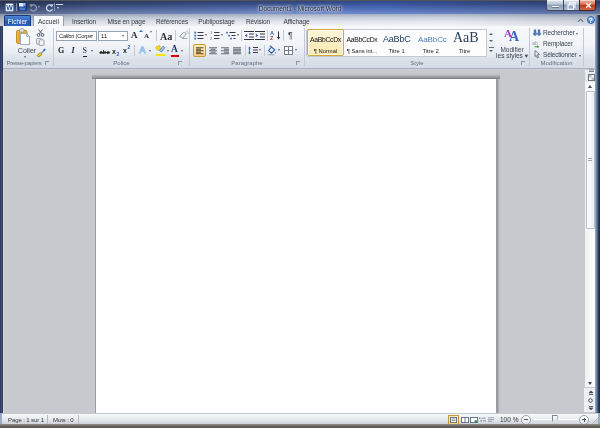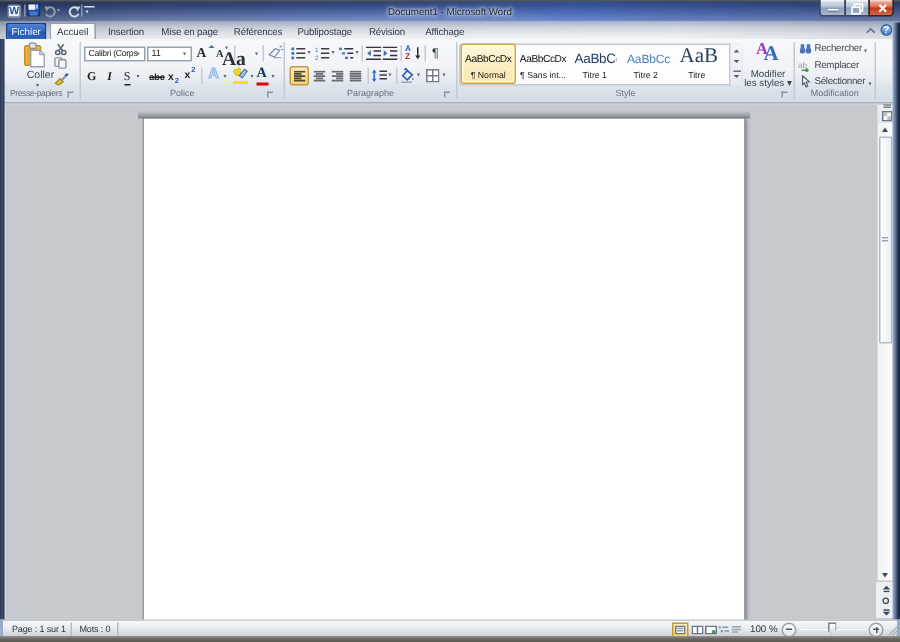--- a/index.html
+++ b/index.html
@@ -115,21 +115,21 @@
 
 <div class="abs" style="left:56px;top:31px;width:41px;height:10px;background:#fff;border:1px solid #98a3b2;font-size:5.8px;letter-spacing:-0.2px;line-height:9px;color:#222;padding-left:2px;overflow:hidden">Calibri (Corps</div>
 <div class="dd" style="left:91px;top:35px"></div>
 <div class="abs" style="left:98px;top:31px;width:30px;height:10px;background:#fff;border:1px solid #98a3b2;font-size:6px;line-height:9px;color:#222;padding-left:2px">11</div>
 <div class="dd" style="left:122px;top:35px"></div>
 <div class="abs" style="left:131px;top:31px;font-size:9px;font-weight:bold;color:#2a2e33;font-family:'Liberation Serif',serif">A</div>
 <div class="abs" style="left:138.5px;top:30px;width:0;height:0;border-left:2px solid transparent;border-right:2px solid transparent;border-bottom:2.5px solid #3d6cc0"></div>
 <div class="abs" style="left:144px;top:33px;font-size:7px;font-weight:bold;color:#2a2e33;font-family:'Liberation Serif',serif">A</div>
 <div class="dd" style="left:149.5px;top:31px;border-top-color:#3d6cc0"></div>
 <div class="sep" style="left:156px;top:30px;height:11px"></div>
-<div class="abs" style="left:148px;top:32px;font-size:13px;font-weight:bold;color:#2a2e33;font-family:'Liberation Serif',serif">Aa</div>
+<div class="abs" style="left:160px;top:32px;font-size:10px;font-weight:bold;color:#2a2e33;font-family:'Liberation Serif',serif">Aa</div>
 <div class="dd" style="left:170px;top:35px"></div>
 <div class="sep" style="left:175px;top:30px;height:11px"></div>
 <svg class="abs" style="left:178px;top:30px" width="11" height="10" viewBox="0 0 11 10">
     <path d="M1.5 6.5 L5.5 2.5 L8.5 3.5 L5 8 Z" fill="#f4f7fb" stroke="#7a8ca8" stroke-width="0.8"></path>
     <path d="M4.5 8.5 h5" stroke="#8a96aa" stroke-width="0.8"></path>
     <path d="M8.5 1.5 l1.5 -1 M9.5 3 l1.5 0" stroke="#5a8ad0" stroke-width="0.7"></path>
   </svg>
 
 <div class="abs" style="left:58px;top:47px;font-size:8px;font-weight:bold;color:#222;font-family:'Liberation Serif',serif">G</div>
 <div class="abs" style="left:71.5px;top:47px;font-size:8px;font-style:italic;font-weight:bold;color:#222;font-family:'Liberation Serif',serif">I</div>

